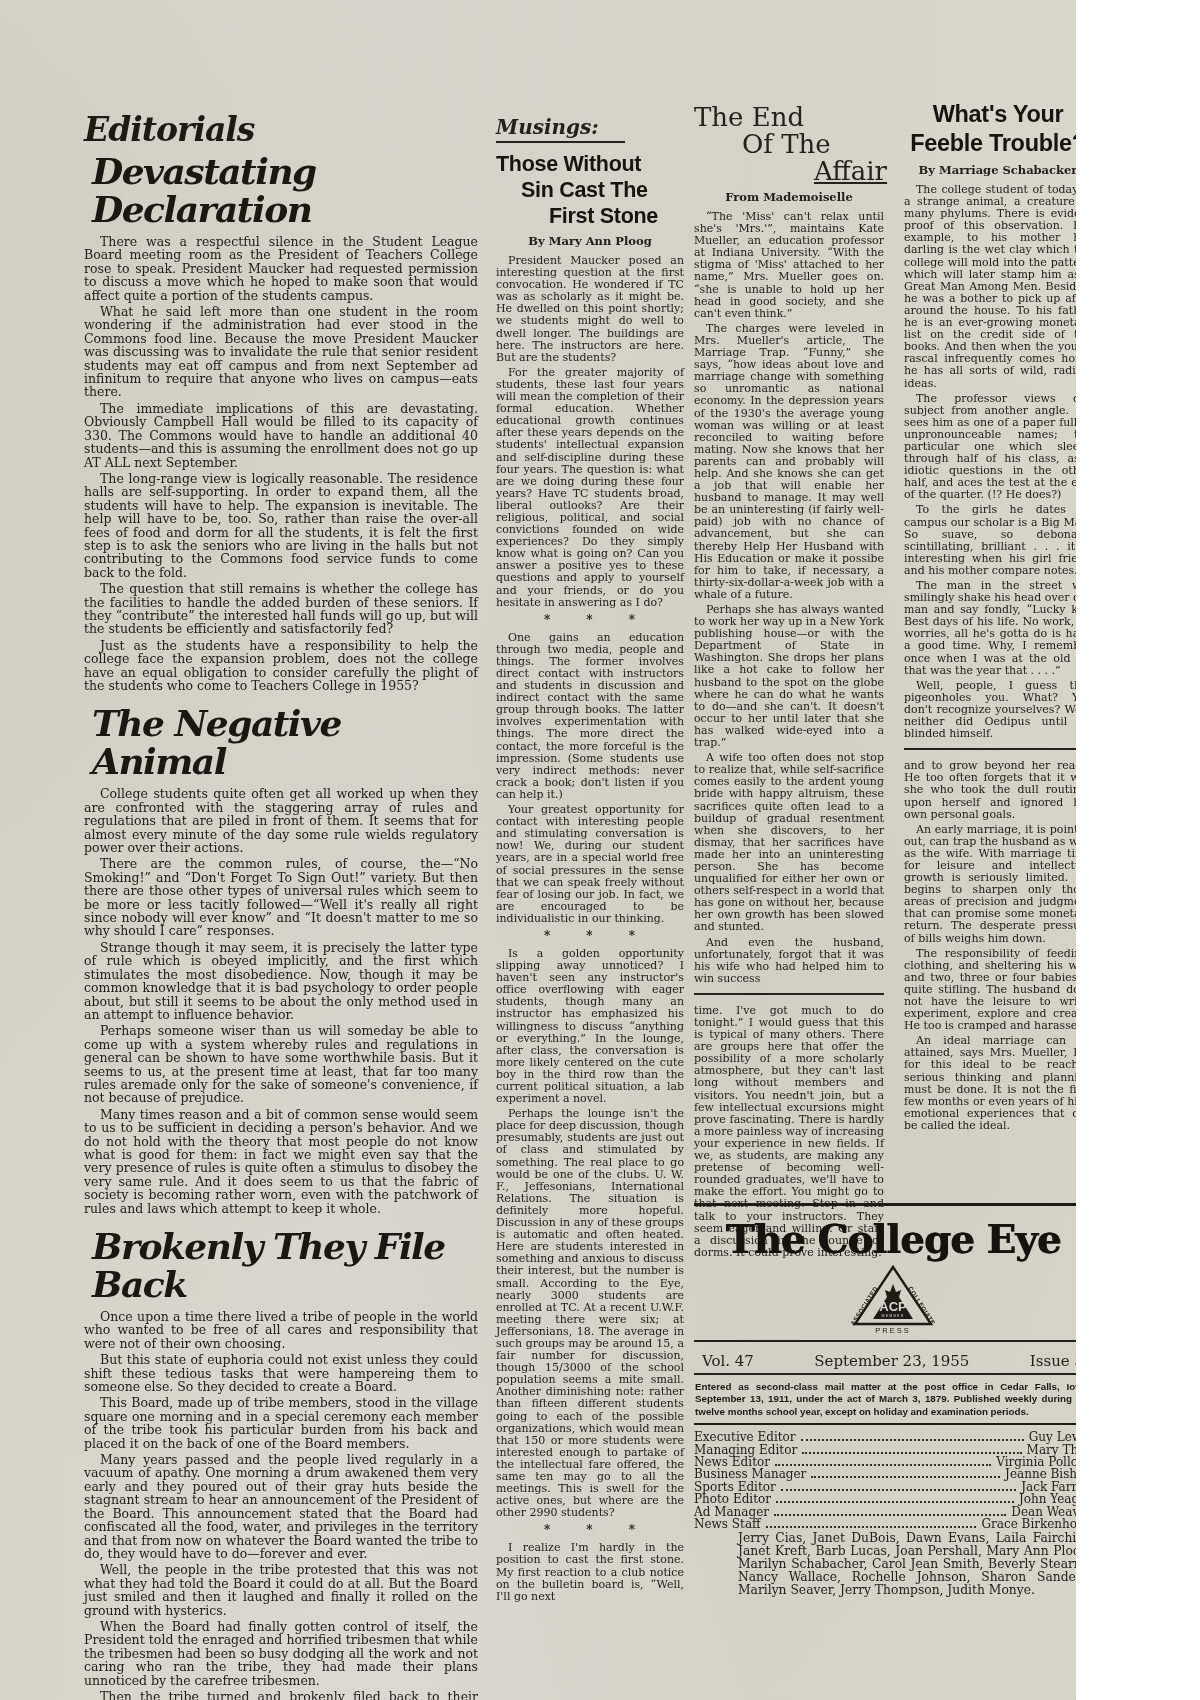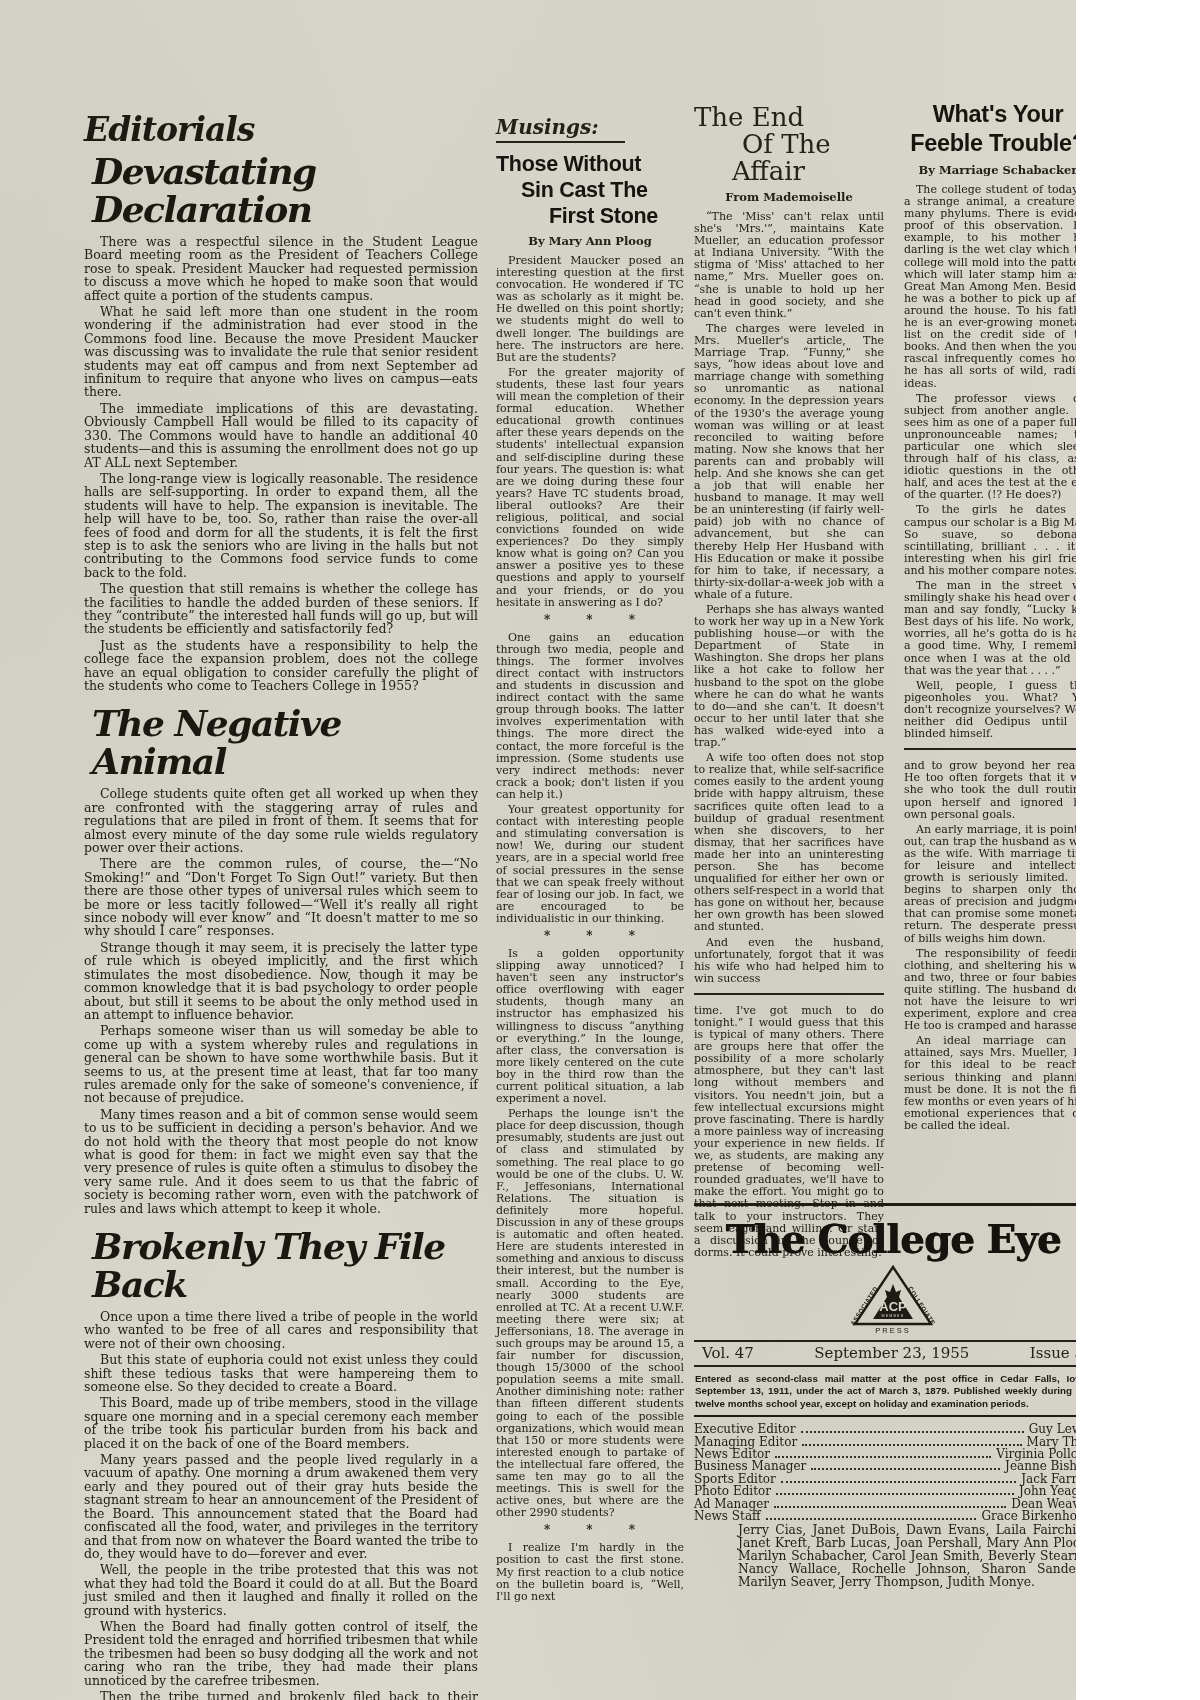--- a/index.html
+++ b/index.html
@@ -29,34 +29,34 @@
   .stars { margin:4px 0 5px; text-align:center; font-weight:700; font-size:12px; word-spacing:30px; letter-spacing:1px; }
   .jump-rule { border:0; border-top:2px solid #26221b; margin:8px 0 10px; }
 
   
   .kicker { display:inline-block; margin:0 0 8px; font:italic 700 20px/22px "DejaVu Serif", serif; border-bottom:2px solid #24201a; padding:0 26px 3px 0; }
   .sans-line { font:700 21.5px/26px "Liberation Sans", sans-serif; letter-spacing:-.3px; color:#17140f; }
   .ind1 { margin-left:25px; } .ind2 { margin-left:53px; }
 
   
   .serif-line { font:400 26px/27px "DejaVu Serif", serif; color:#26221b; }
-  .s-ind1 { margin-left:48px; } .s-ind2 { margin-left:38px; }
+  .s-ind1 { margin-left:48px; } .s-ind2 { margin-left:120px;text-decoration:underline; }
 
   
   .c4-line { text-align:center; font:700 23.5px/29px "Liberation Sans", sans-serif; letter-spacing:-.3px; color:#17140f; }
 
   
   .masthead { position:absolute; left:694px; top:1203px; width:398px; }
   .mh-toprule { border:0; border-top:3px solid #1f1b15; margin:0 0 12px; }
   .mh-name { margin:0; text-align:center; font:700 39px/42px "DejaVu Serif", serif; letter-spacing:-1px; color:#16130e;
              text-shadow:.7px 0 0 #16130e; }
   .mh-logo { display:block; margin:4px auto 4px; }
   .mh-volrow { display:flex; justify-content:space-between; align-items:baseline;
                border-top:2px solid #24201a; border-bottom:2px solid #24201a;
-               padding:2px 8px 3px; font-size:15px; }
+               padding:10px 8px 3px; font-size:15px; }
   .mh-entered { margin:6px 1px 5px; font:700 9.8px/12.4px "Liberation Sans", sans-serif; text-align:justify; color:#1d1913; }
   .mh-staffrule { border:0; border-top:2.5px solid #1f1b15; margin:0 0 6px; }
   .staff-row { display:flex; align-items:baseline; font-size:12px; line-height:12.4px; }
   .staff-role { white-space:nowrap; }
   .dots { flex:1; border-bottom:2px dotted #353027; margin:0 5px 2px; }
   .staff-name { white-space:nowrap; }
   .staff-names { margin:2px 0 0 44px; font-size:12.3px; line-height:12.8px; text-align:justify; }
 </style>
 </head>
 <body>

